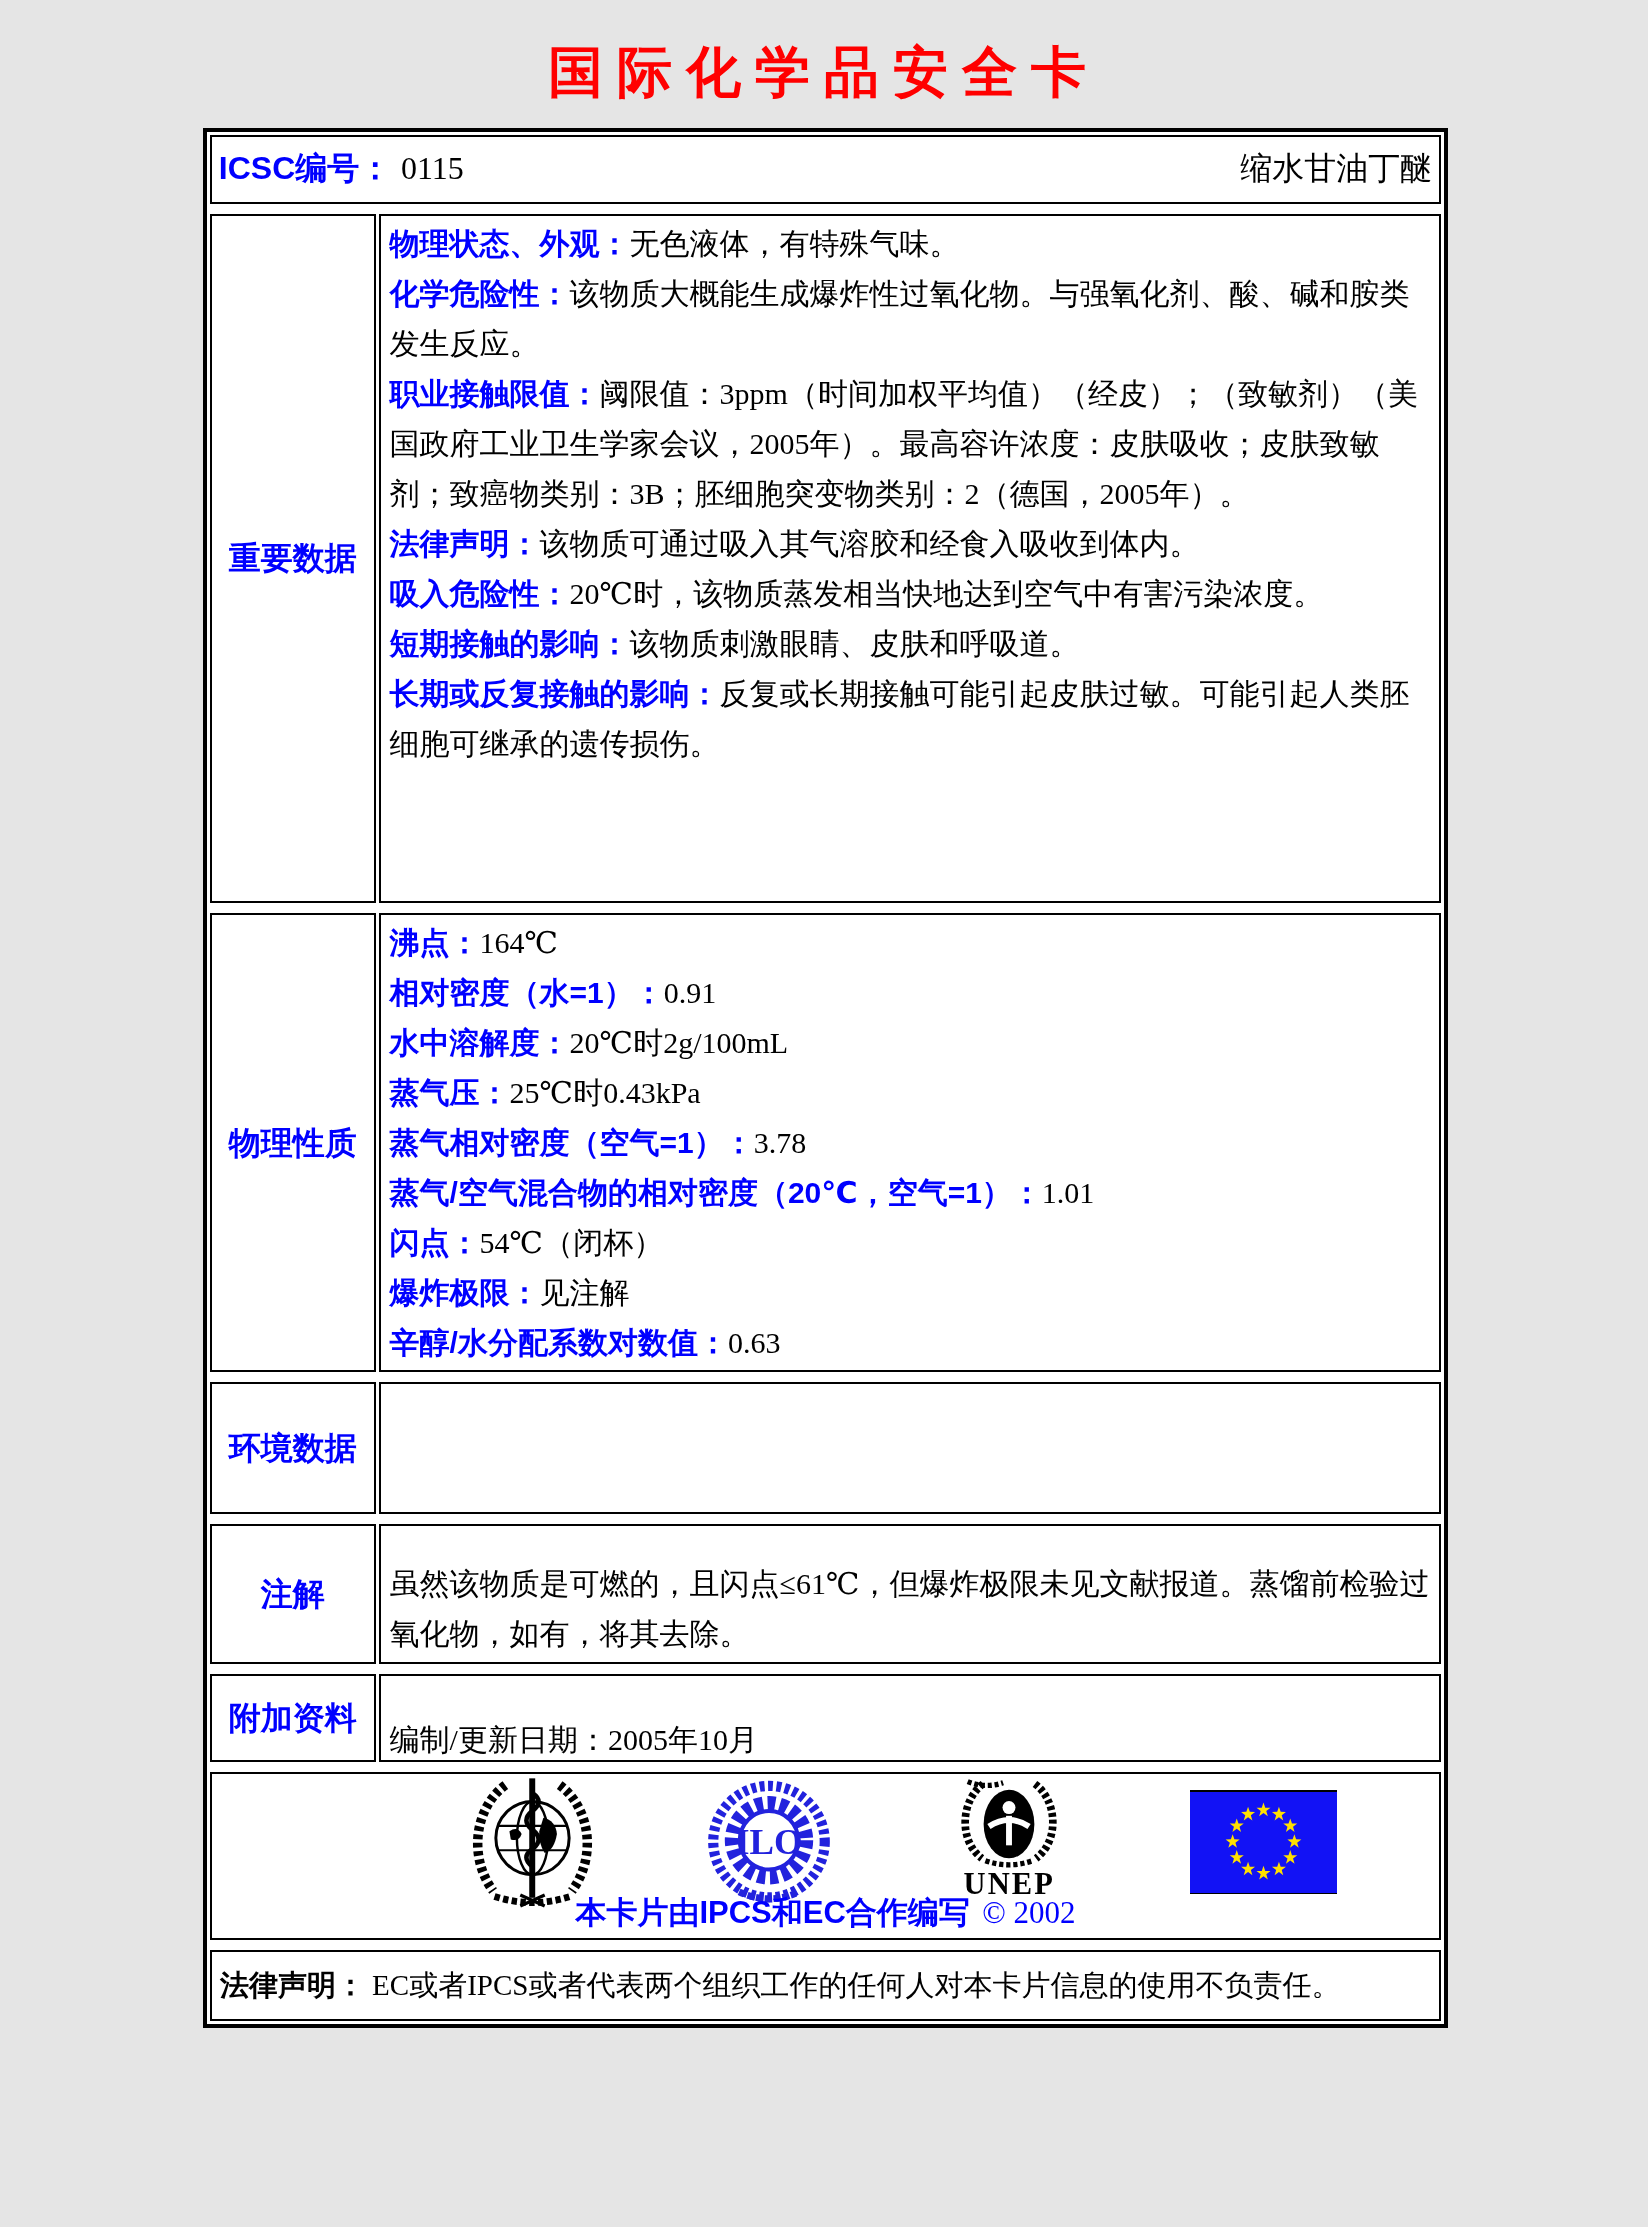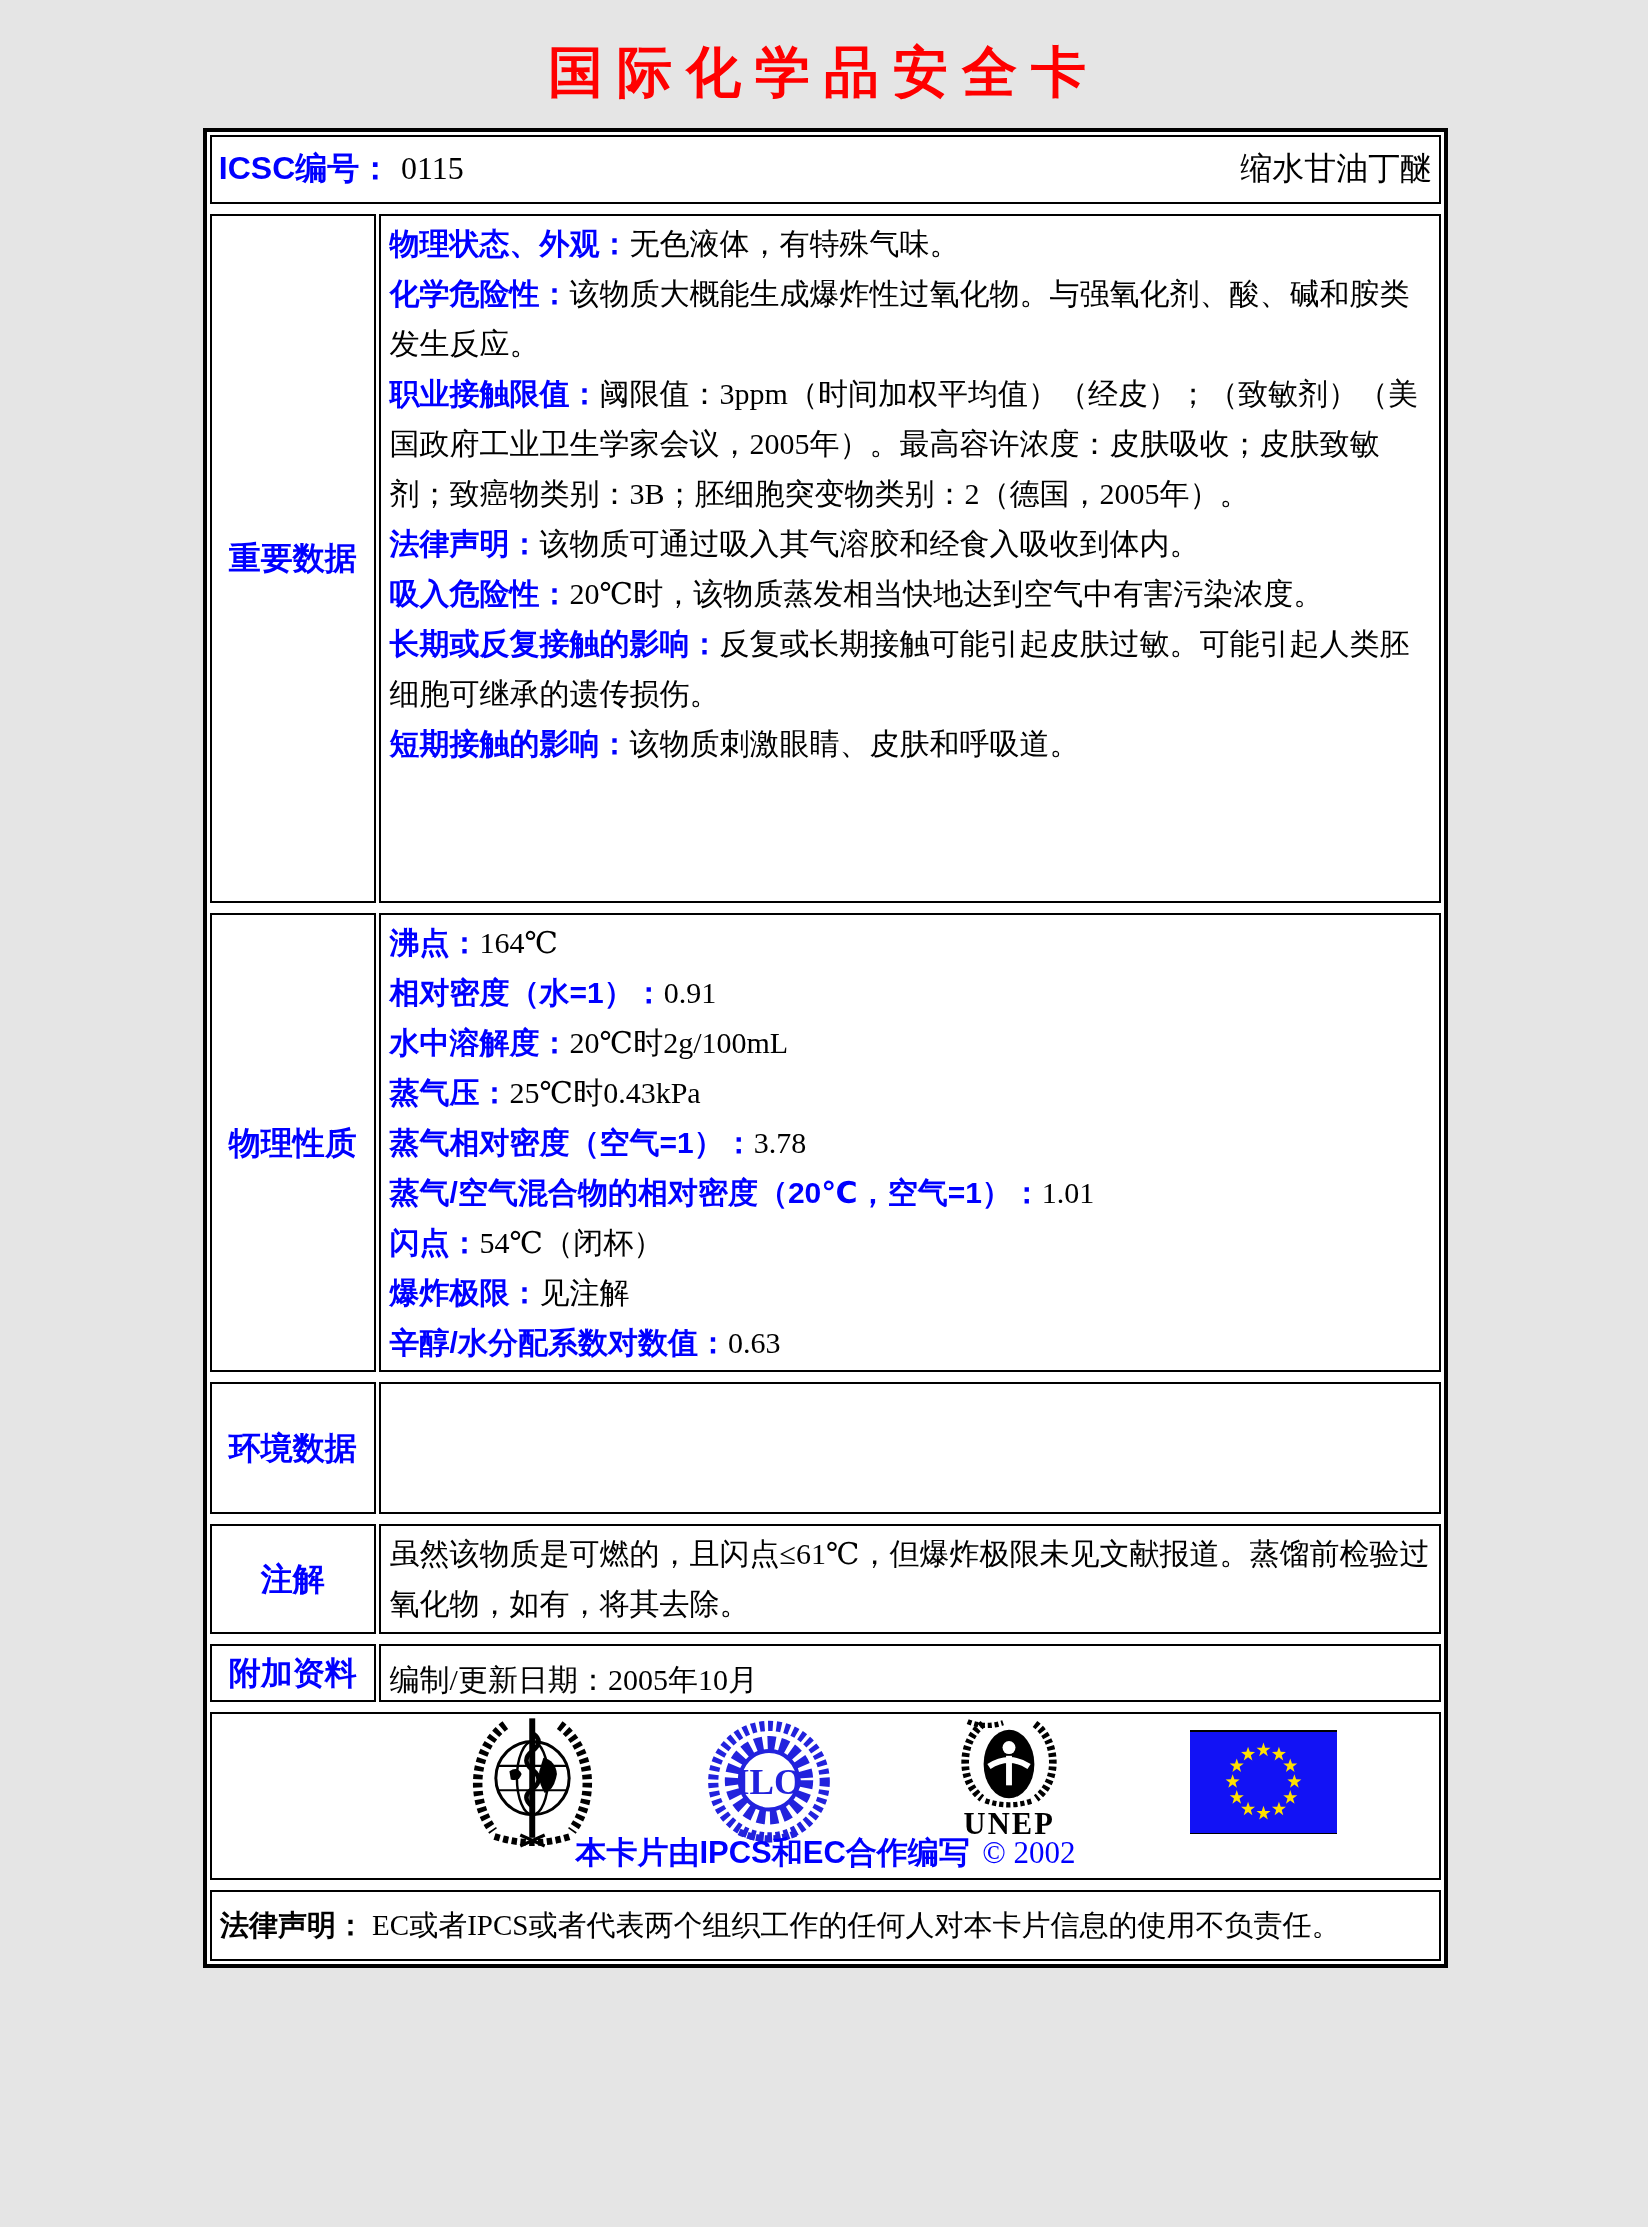--- a/index.html
+++ b/index.html
@@ -64,21 +64,21 @@
     flex:1;
     padding:2.8px 8.3px;
     font-size:30px;
     line-height:50px;
   }
   .prop{margin:0;}
   .k{
     color:#0000ff;font-weight:bold;
     font-family:"Liberation Sans","DejaVu Sans",sans-serif;
   }
-  .v{color:#000;}
+  .v{color:#000;margin-top:30px;}
   .r-important .content-cell{min-height:689px;}
   .r-physical  .content-cell{min-height:450px;}
   .r-env       .content-cell{min-height:132px;}
   .r-notes     .content-cell{min-height:109px;}
   .r-add       .content-cell{min-height:40px;line-height:39px;padding-top:14px;padding-bottom:1.4px;}
   
   .logos-cell{
     flex:1;position:relative;height:168px;
   }
   .ipcs-block{
@@ -146,22 +146,22 @@
     </div>
 
     <div class="row r-important">
       <div class="cell label-cell">重要数据</div>
       <div class="cell content-cell">
         <p class="prop"><span class="k">物理状态、外观：</span><span class="v">无色液体，有特殊气味。</span></p>
         <p class="prop"><span class="k">化学危险性：</span><span class="v">该物质大概能生成爆炸性过氧化物。与强氧化剂、酸、碱和胺类发生反应。</span></p>
         <p class="prop"><span class="k">职业接触限值：</span><span class="v">阈限值：3ppm（时间加权平均值）（经皮）；（致敏剂）（美国政府工业卫生学家会议，2005年）。最高容许浓度：皮肤吸收；皮肤致敏剂；致癌物类别：3B；胚细胞突变物类别：2（德国，2005年）。</span></p>
         <p class="prop"><span class="k">法律声明：</span><span class="v">该物质可通过吸入其气溶胶和经食入吸收到体内。</span></p>
         <p class="prop"><span class="k">吸入危险性：</span><span class="v">20℃时，该物质蒸发相当快地达到空气中有害污染浓度。</span></p>
+        <p class="prop"><span class="k">短期接触的影响：</span><span class="v">该物质刺激眼睛、皮肤和呼吸道。</span></p>
         <p class="prop"><span class="k">长期或反复接触的影响：</span><span class="v">反复或长期接触可能引起皮肤过敏。可能引起人类胚细胞可继承的遗传损伤。</span></p>
-        <p class="prop"><span class="k">短期接触的影响：</span><span class="v">该物质刺激眼睛、皮肤和呼吸道。</span></p>
       </div>
     </div>
 
     <div class="row r-physical">
       <div class="cell label-cell">物理性质</div>
       <div class="cell content-cell">
         <p class="prop"><span class="k">沸点：</span><span class="v">164℃</span></p>
         <p class="prop"><span class="k">相对密度（水=1）：</span><span class="v">0.91</span></p>
         <p class="prop"><span class="k">水中溶解度：</span><span class="v">20℃时2g/100mL</span></p>
         <p class="prop"><span class="k">蒸气压：</span><span class="v">25℃时0.43kPa</span></p>

